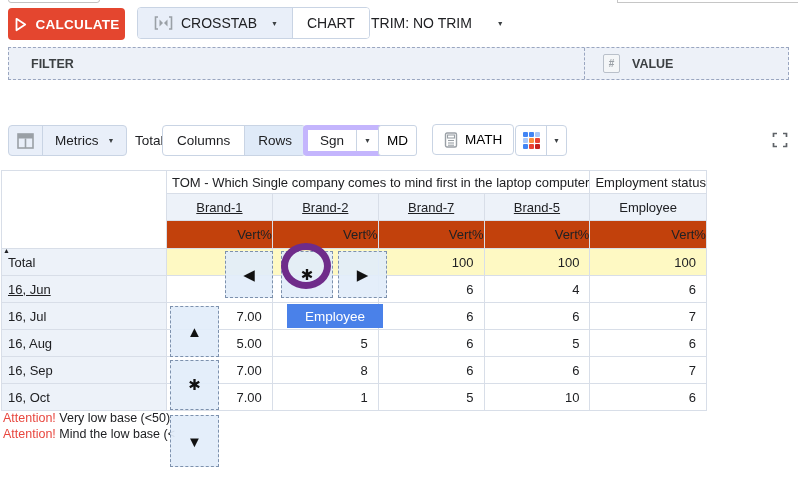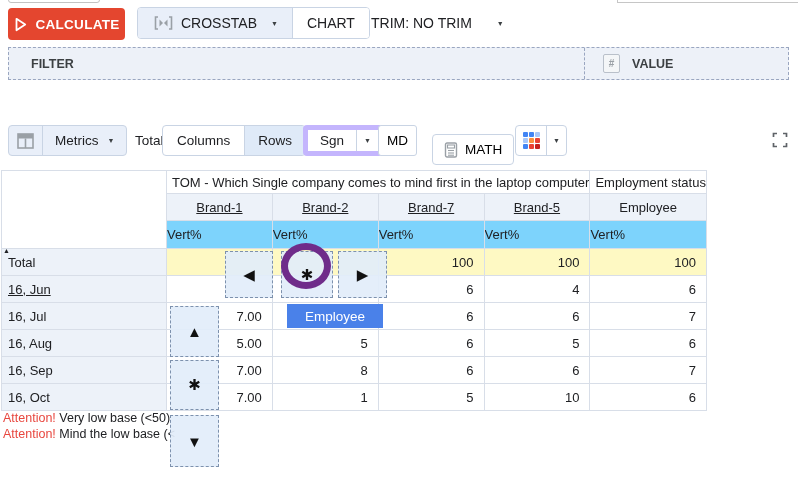--- a/index.html
+++ b/index.html
@@ -53,39 +53,39 @@
   .cr-col { padding:0 14px; display:flex; align-items:center; font-size:13.5px; cursor:pointer; }
   .cr-row { padding:0 13px; display:flex; align-items:center; font-size:13.5px;
     border-left:1px solid #c9d4e4; background:#dfeaf8; cursor:pointer; }
   .sgn-group { position:absolute; left:303px; top:125px; height:31px; border:5px solid #c4b5fd;
     border-radius:4px; display:flex; overflow:hidden; background:#fff; }
   .sgn-main { padding:0 12px; display:flex; align-items:center; font-size:13.5px; cursor:pointer; }
   .sgn-caret { width:22px; border-left:1px solid #c9d4e4; display:flex; align-items:center;
     justify-content:center; cursor:pointer; }
   .md-btn { position:absolute; left:378px; top:125px; height:31px; width:39px; border:1px solid #c9d4e4;
     border-radius:3px; background:#fff; font-size:13.5px; display:flex; align-items:center; justify-content:center; cursor:pointer; }
-  .math-btn { position:absolute; left:432px; top:134px; height:31px; border:1px solid #c9d4e4;
+  .math-btn { position:absolute; left:432px; top:124px; height:31px; border:1px solid #c9d4e4;
     border-radius:4px; background:#fff; font-size:13.5px; display:flex; align-items:center; gap:7px;
     padding:0 11px; cursor:pointer; }
   .pal-group { position:absolute; left:515px; top:125px; height:31px; border:1px solid #c9d4e4;
     border-radius:4px; display:flex; overflow:hidden; background:#fff; }
   .pal-main { width:30px; display:flex; align-items:center; justify-content:center; cursor:pointer; }
   .pal-grid { display:grid; grid-template-columns:repeat(3,5px); grid-auto-rows:5px; gap:1px; }
   .pal-grid i { display:block; border-radius:1px; }
   .pal-caret { width:20px; border-left:1px solid #c9d4e4; display:flex; align-items:center; justify-content:center; cursor:pointer; }
   .fs-btn { position:absolute; left:771px; top:132px; width:18px; height:18px; background:transparent;
     border:none; cursor:pointer; padding:0; }
 
   
   table.tbl { position:absolute; left:1px; top:170px; border-collapse:collapse; table-layout:fixed; }
   .tbl td { border:1px solid #d8dee8; font-size:13px; color:#202124; overflow:hidden; white-space:nowrap; }
   .corner { background:#fff; }
   .ghead { background:#fff; text-align:left; padding-left:5px; }
   .bhead { background:#edf2f9; text-align:center; }
-  .vert  { background:#7dd3fc; text-align:left; }
+  .vert  { background:#c2410c; text-align:right; }
   .rlabel { background:#edf2f9; text-align:left; padding-left:6px; }
   .num { text-align:right; padding-right:10px; background:#fff; }
   .total .num { background:#fef9c3; }
   .neg { color:#e8473f; }
   .link { text-decoration:underline; cursor:pointer; }
   .sort-caret { position:absolute; left:3px; top:247px; font-size:7px; color:#202124; }
 
   
   .note { position:absolute; left:3px; font-size:12.5px; color:#202124; white-space:nowrap; }
   .note .pfx { color:#e8473f; }

